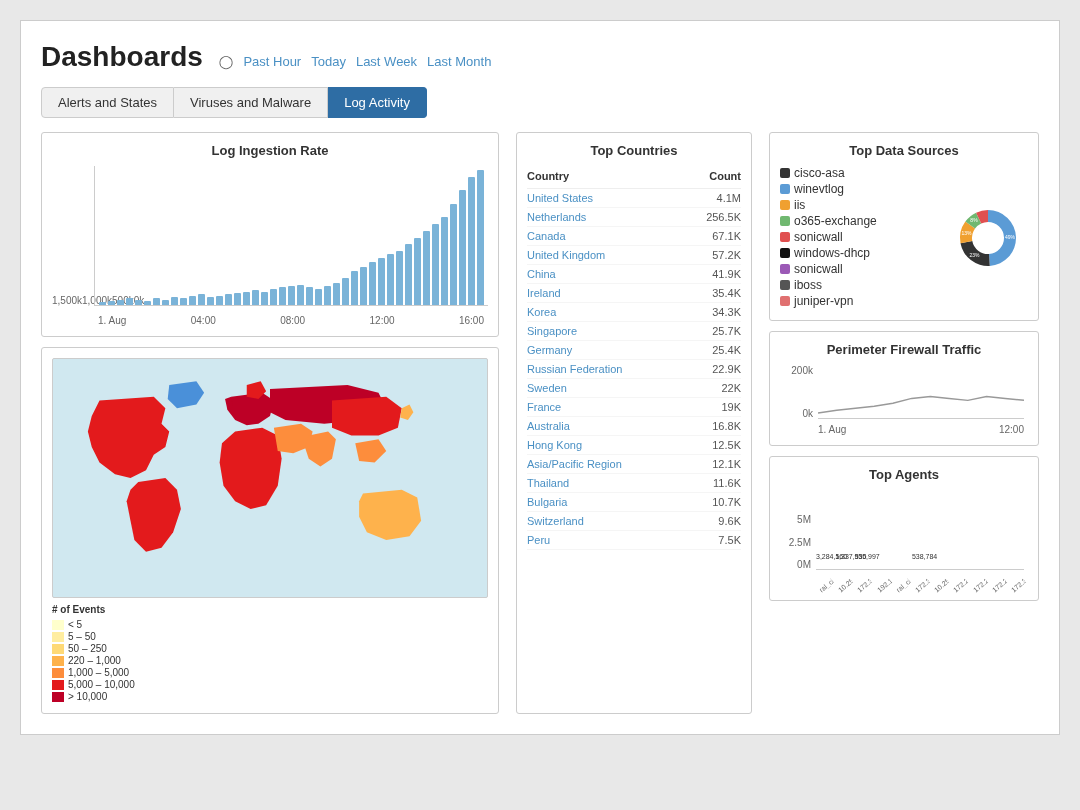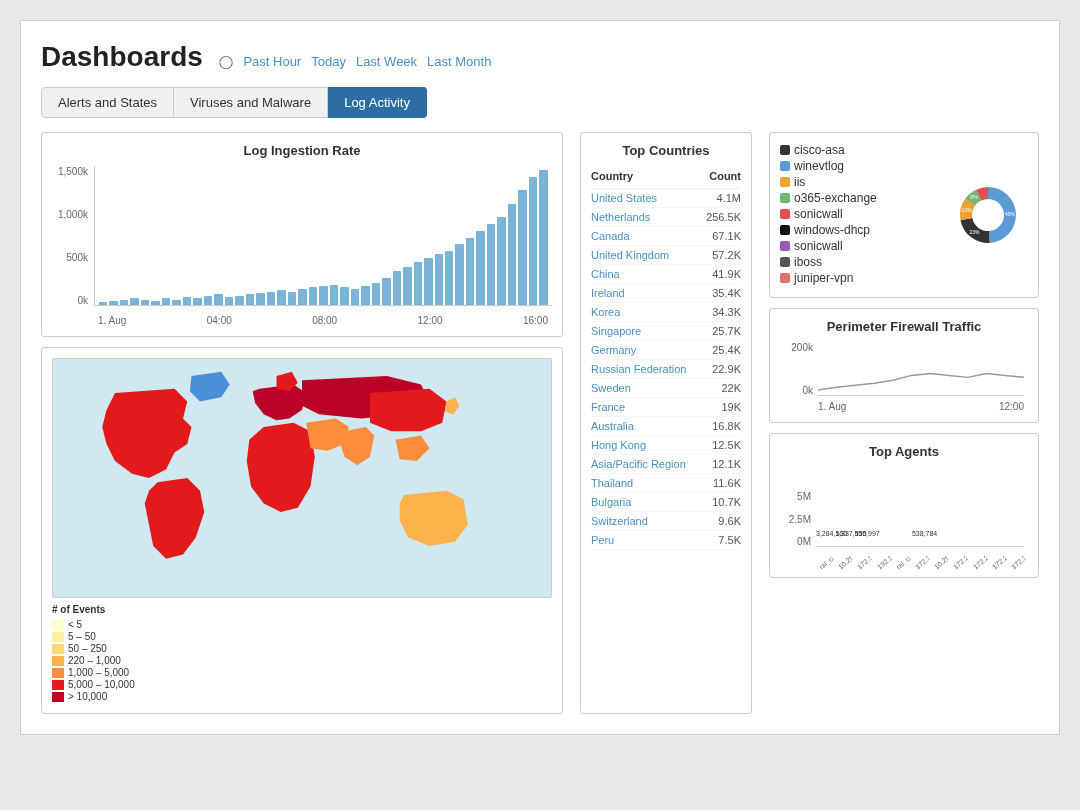--- a/index.html
+++ b/index.html
@@ -11,27 +11,27 @@
     .time-filters .clock-icon { color: #666; font-size: 13px; }
     .time-filters a { color: #4a90c4; text-decoration: none; cursor: pointer; }
     .tabs { display: flex; gap: 0; margin-bottom: 14px; }
     .tab { padding: 7px 16px; border: 1px solid #ccc; background: #f0f0f0; cursor: pointer; font-size: 13px; color: #333; }
     .tab:first-child { border-radius: 4px 0 0 4px; }
     .tab.active { background: #2e6da4; color: #fff; border-color: #2e6da4; }
     .tab:not(:first-child) { border-left: none; }
     .tab:last-child { border-radius: 0 4px 4px 0; }
     .content { display: flex; gap: 17px; }
     .left-col { flex: 1; display: flex; flex-direction: column; gap: 10px; }
-    .middle-col { width: 172px; }
+    .middle-col { width: 236px; }
     .right-col { width: 270px; display: flex; flex-direction: column; gap: 10px; }
     .panel { background: #fff; border: 1px solid #ccc; border-radius: 3px; padding: 10px; }
     .panel-title { text-align: center; font-weight: bold; font-size: 13px; margin-bottom: 8px; color: #333; }
     
     .chart-area { height: 160px; position: relative; }
-    .chart-y-labels { position: absolute; left: 0; top: 0; bottom: 20px; width: 40px; display: flex; flex-direction: column; justify-content: space-between; align-items: flex-end; font-size: 10px; color: #666; padding-right: 4px; }
+    .chart-y-labels { position: absolute; left: 0; top: 0; bottom: 20px; width: 40px; display: flex; justify-content: space-between; align-items: flex-end; font-size: 10px; color: #666; padding-right: 4px; }
     .chart-bars-container { position: absolute; left: 42px; right: 0; top: 0; bottom: 20px; display: flex; align-items: flex-end; gap: 2px; border-bottom: 1px solid #ccc; border-left: 1px solid #ccc; padding: 4px 4px 0 4px; overflow: hidden; }
     .chart-bar { background: #7ab3d8; flex: 1; min-width: 2px; border-radius: 1px 1px 0 0; }
     .chart-x-labels { position: absolute; left: 42px; right: 0; bottom: 0; display: flex; justify-content: space-between; font-size: 10px; color: #666; padding: 0 4px; }
     
     .map-area { height: 240px; position: relative; background: #d0e8f0; border: 1px solid #ccc; border-radius: 2px; overflow: hidden; }
     .map-legend { margin-top: 6px; font-size: 10px; }
     .map-legend-title { font-weight: bold; margin-bottom: 4px; }
     .legend-item { display: flex; align-items: center; gap: 4px; margin-bottom: 1px; }
     .legend-color { width: 12px; height: 10px; display: inline-block; }
     
@@ -306,20 +306,21 @@
               <span class="country-name">Peru</span>
               <span class="country-count">7.5K</span>
             </div>
           </div>
       </div>
     </div>
 
     <div class="right-col">
 
       <div class="panel datasources-panel">
+        <div class="panel-title">Top Data Sources</div>
         <div class="datasources-content">
           <div class="datasource-legend" id="datasource-legend">
               <div class="datasource-item">
                 <span class="ds-color" style="background:#333333;"></span>
                 <span>cisco-asa</span>
               </div>
               <div class="datasource-item">
                 <span class="ds-color" style="background:#5b9bd5;"></span>
                 <span>winevtlog</span>
               </div>

